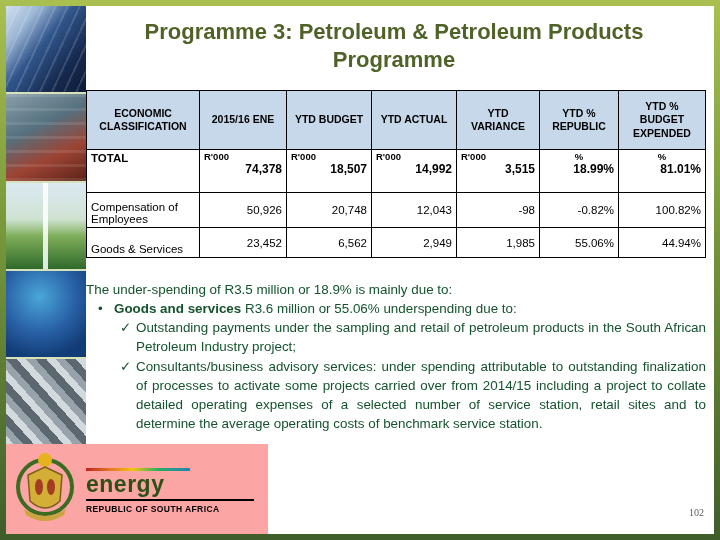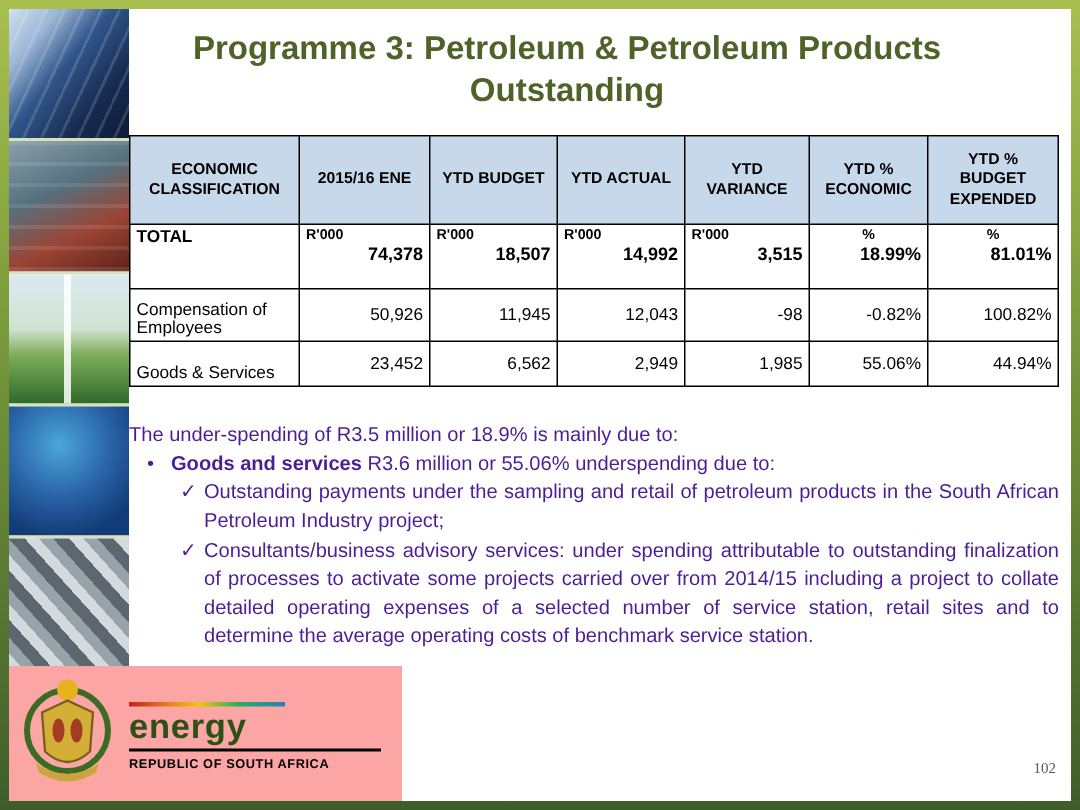--- a/index.html
+++ b/index.html
@@ -18,21 +18,21 @@
       repeating-linear-gradient(0deg,rgba(255,255,255,.10) 0 3px,transparent 3px 14px),
       linear-gradient(155deg,#8aa0ac 0%,#55707e 38%,#9c4434 68%,#5d2218 100%);}
   .p-wind{background:
       linear-gradient(90deg,transparent 46%,rgba(255,255,255,.85) 46% 52%,transparent 52%),
       linear-gradient(180deg,#dce9f2 0%,#cfe3d2 42%,#7fae5a 62%,#2f6a2b 100%);}
   .p-water{background:radial-gradient(circle at 42% 30%,#4aa7d8 0%,#2a63a8 45%,#123c77 80%);}
   .p-metal{background:repeating-linear-gradient(48deg,#d3dade 0 7px,#97a2aa 7px 14px,#5c676f 14px 22px);}
   .p-dark{background:linear-gradient(135deg,#1e3a66 0%,#0a1630 55%,#274b7e 100%);border-bottom:none;}
 
   
-  .title{position:absolute;left:64px;top:12px;width:616px;text-align:center;z-index:2;
+  .title{position:absolute;left:80px;top:12px;width:616px;text-align:center;z-index:2;
     color:#4f6228;font-weight:bold;font-size:22px;line-height:1.25;}
 
   
   table.data-table{position:absolute;left:80px;top:84px;width:620px;border-collapse:collapse;z-index:2;
     table-layout:fixed;}
   table.data-table th,table.data-table td{border:1px solid #000;padding:2px 4px;color:#000;}
   .hd{background:#c7d8eb;}
   th.corner{width:168px;font-size:11.5px;font-weight:bold;text-align:center;height:26px;}
   th.year{font-size:12px;font-weight:bold;text-align:center;}
   th.econ{font-size:11.5px;font-weight:bold;text-align:left;}
@@ -44,21 +44,21 @@
   td.num{text-align:right;font-size:11.5px;vertical-align:middle;}
   tr.total-row td.num{font-weight:bold;font-size:12px;}
   .unit{display:block;font-size:9.5px;font-weight:bold;text-align:left;line-height:1.1;}
   .unit.center{text-align:center;}
   .val{display:block;text-align:right;}
   tr.datarow td{height:30px;}
   tr.datarow.last td{height:25px;}
 
   
   .notes{position:absolute;left:80px;top:274px;width:620px;z-index:2;
-    color:#4c1d95;font-size:13.4px;line-height:1.43;}
+    color:#14532d;font-size:13.4px;line-height:1.43;}
   .notes .line{display:flex;}
   .notes .marker{flex:0 0 16px;text-align:left;}
   .notes .b-indent{padding-left:12px;}
   .notes .c-indent{padding-left:34px;}
   .notes .just{text-align:justify;}
   .bold{font-weight:bold;}
 
   
   .footer{position:absolute;left:0;bottom:0;width:262px;height:90px;background:#fca5a5;z-index:3;
     display:flex;align-items:center;}
@@ -84,32 +84,32 @@
       <div class="photo p-solar"></div>
       <div class="photo p-pipes"></div>
       <div class="photo p-wind"></div>
       <div class="photo p-water"></div>
       <div class="photo p-metal"></div>
       <div class="photo p-dark"></div>
     </div>
 
     <div class="title">
       <div>Programme 3: Petroleum &amp; Petroleum Products</div>
-      <div>Outstanding</div>
+      <div>Programme</div>
     </div>
 
     <table class="data-table">
       <tbody>
       <tr class="colhead">
         <th class="econ hd">ECONOMIC CLASSIFICATION</th>
         <th class="hd c1">2015/16 ENE</th>
         <th class="hd c2">YTD BUDGET</th>
         <th class="hd c3">YTD ACTUAL</th>
         <th class="hd c4">YTD VARIANCE</th>
-        <th class="hd c5">YTD % ECONOMIC</th>
+        <th class="hd c5">YTD % REPUBLIC</th>
         <th class="hd c6">YTD % BUDGET EXPENDED</th>
       </tr>
       <tr class="total-row">
         <td class="rowlabel total">TOTAL</td>
         <td class="num">
           <span class="unit">R'000</span>
           <span class="val">74,378</span>
         </td>
         <td class="num">
           <span class="unit">R'000</span>
@@ -128,21 +128,21 @@
           <span class="val">18.99%</span>
         </td>
         <td class="num">
           <span class="unit center">%</span>
           <span class="val">81.01%</span>
         </td>
       </tr>
       <tr class="datarow">
         <td class="rowlabel">Compensation of Employees</td>
         <td class="num">50,926</td>
-        <td class="num">11,945</td>
+        <td class="num">20,748</td>
         <td class="num">12,043</td>
         <td class="num">-98</td>
         <td class="num">-0.82%</td>
         <td class="num">100.82%</td>
       </tr>
       <tr class="datarow last">
         <td class="rowlabel">Goods &amp; Services</td>
         <td class="num">23,452</td>
         <td class="num">6,562</td>
         <td class="num">2,949</td>

